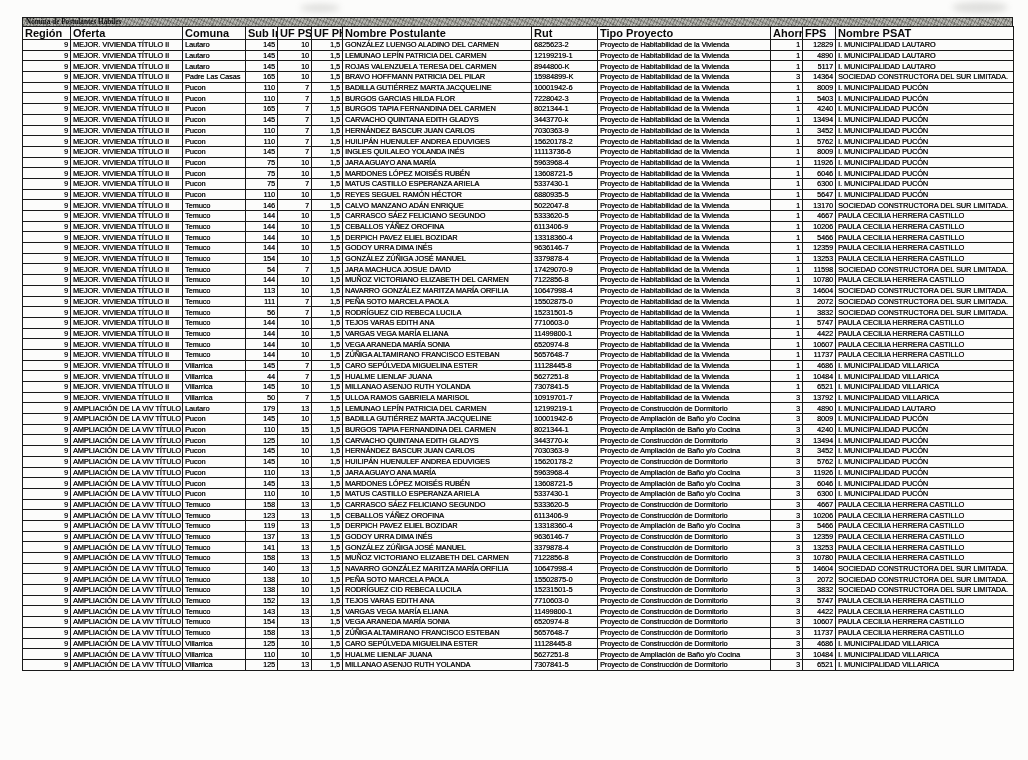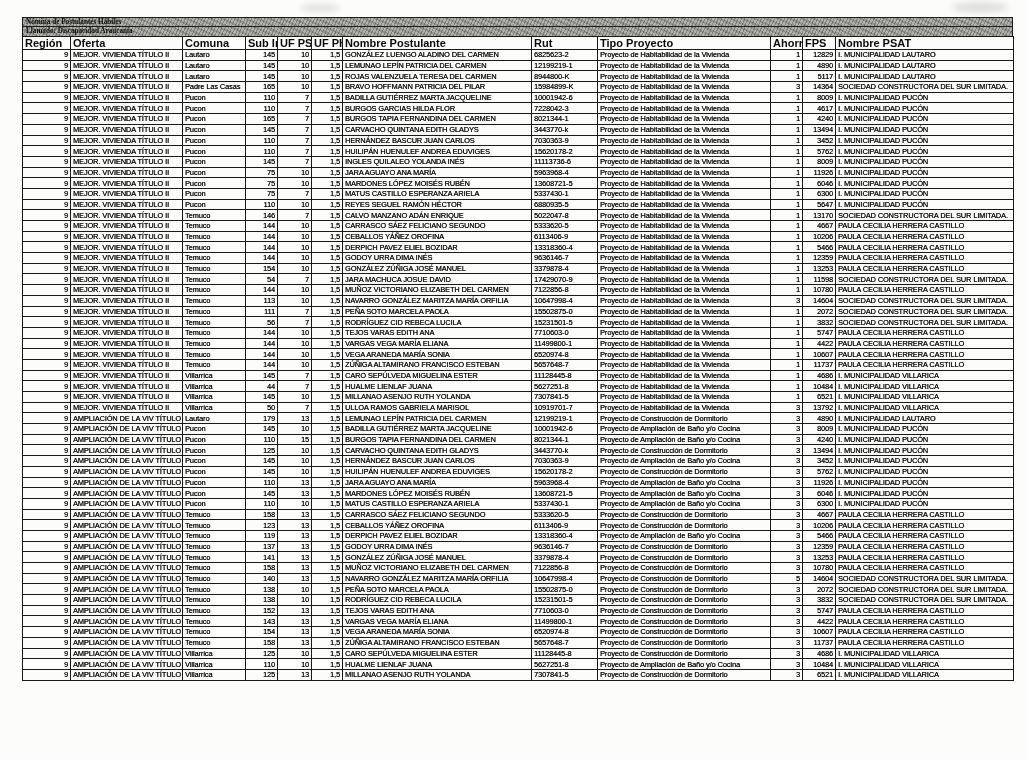--- a/index.html
+++ b/index.html
@@ -75,23 +75,20 @@
 </head>
 <body>
 
 <div class="smudge" style="left:952px; top:2px; width:56px; height:11px;"></div>
 <div class="smudge" style="left:300px; top:4px; width:40px; height:8px;"></div>
 
 <div class="sheet">
   <div class="band">
     <span>Nómina de Postulantes Hábiles</span>
   </div>
-  <div class="band second">
-    <span>Llamado: Discapacidad Araucanía</span>
-  </div>
   <table>
     <colgroup>
       <col class="c0">
         <col class="c1">
         <col class="c2">
         <col class="c3">
       <col class="c4">
         <col class="c5">
         <col class="c6">
         <col class="c7">
@@ -191,21 +188,21 @@
           <td class="num">9</td>
           <td>MEJOR. VIVIENDA TÍTULO II</td>
           <td>Pucon</td>
           <td class="num">110</td>
           <td class="num">7</td>
           <td class="num">1,5</td>
           <td>BURGOS GARCIAS HILDA FLOR</td>
           <td>7228042-3</td>
           <td>Proyecto de Habitabilidad de la Vivienda</td>
           <td class="num">1</td>
-          <td class="num">4617</td>
+          <td class="num">5403</td>
           <td>I. MUNICIPALIDAD PUCÓN</td>
         </tr>
         <tr>
           <td class="num">9</td>
           <td>MEJOR. VIVIENDA TÍTULO II</td>
           <td>Pucon</td>
           <td class="num">165</td>
           <td class="num">7</td>
           <td class="num">1,5</td>
           <td>BURGOS TAPIA FERNANDINA DEL CARMEN</td>

